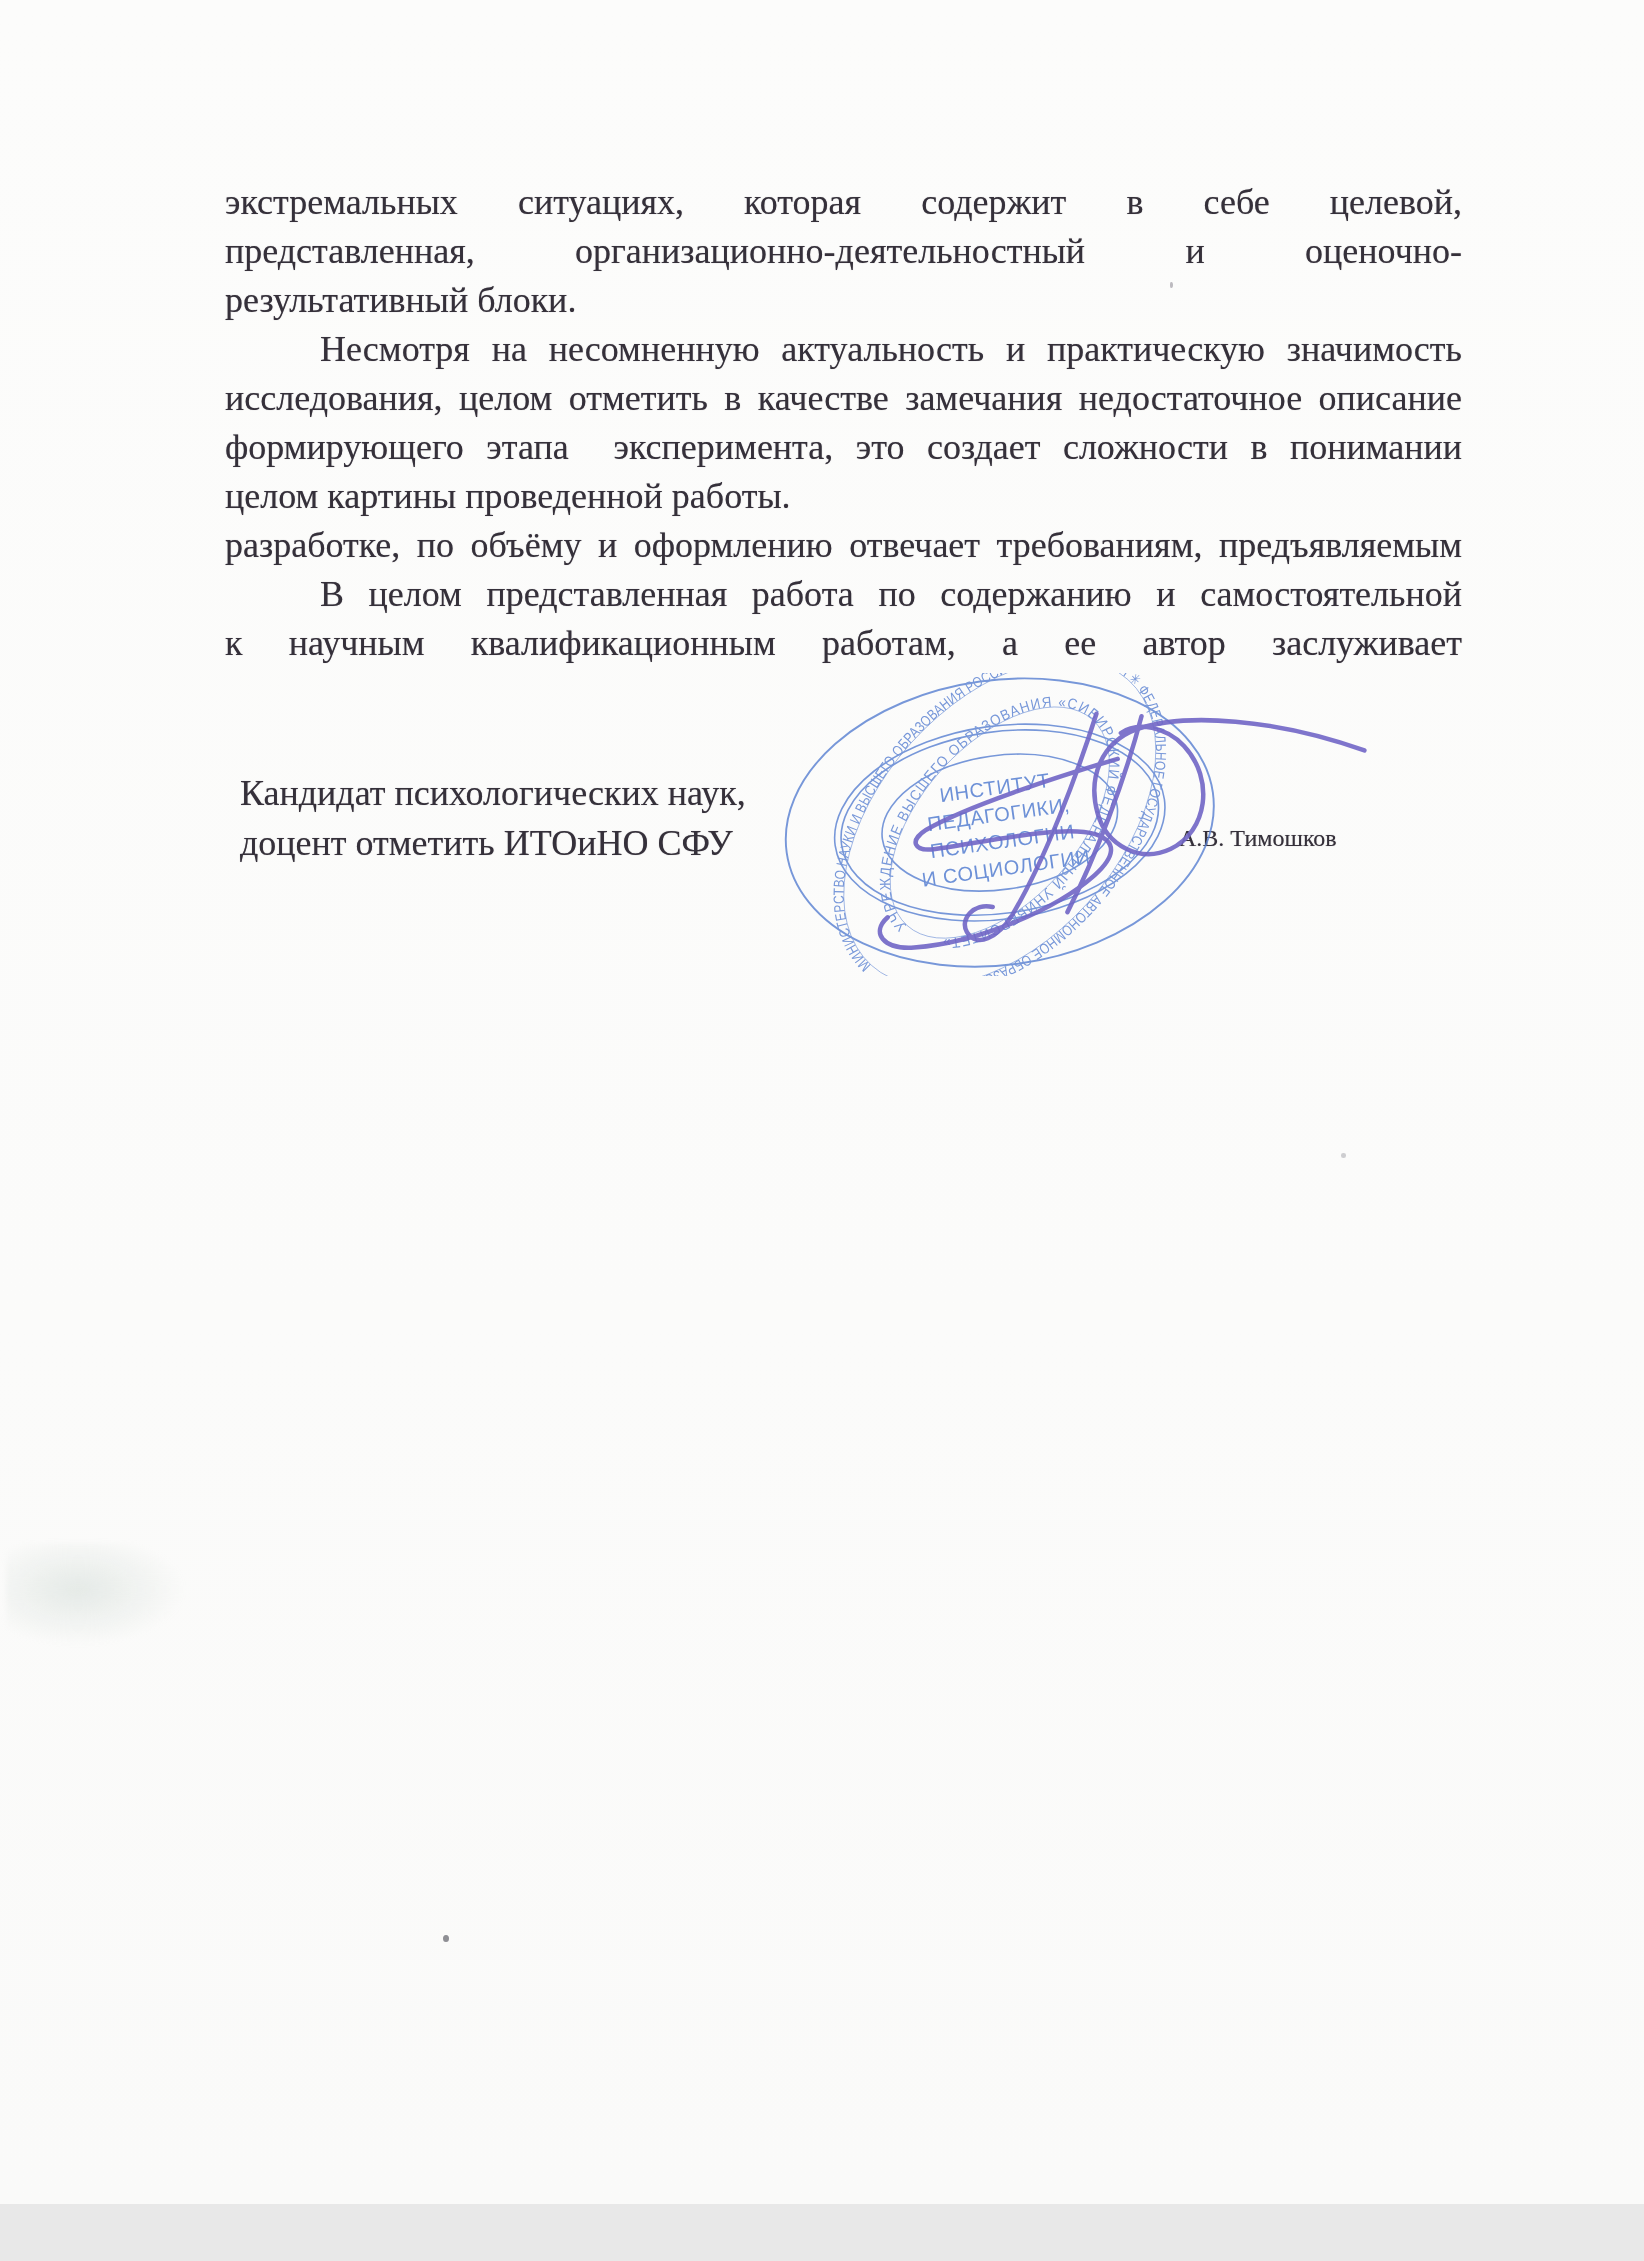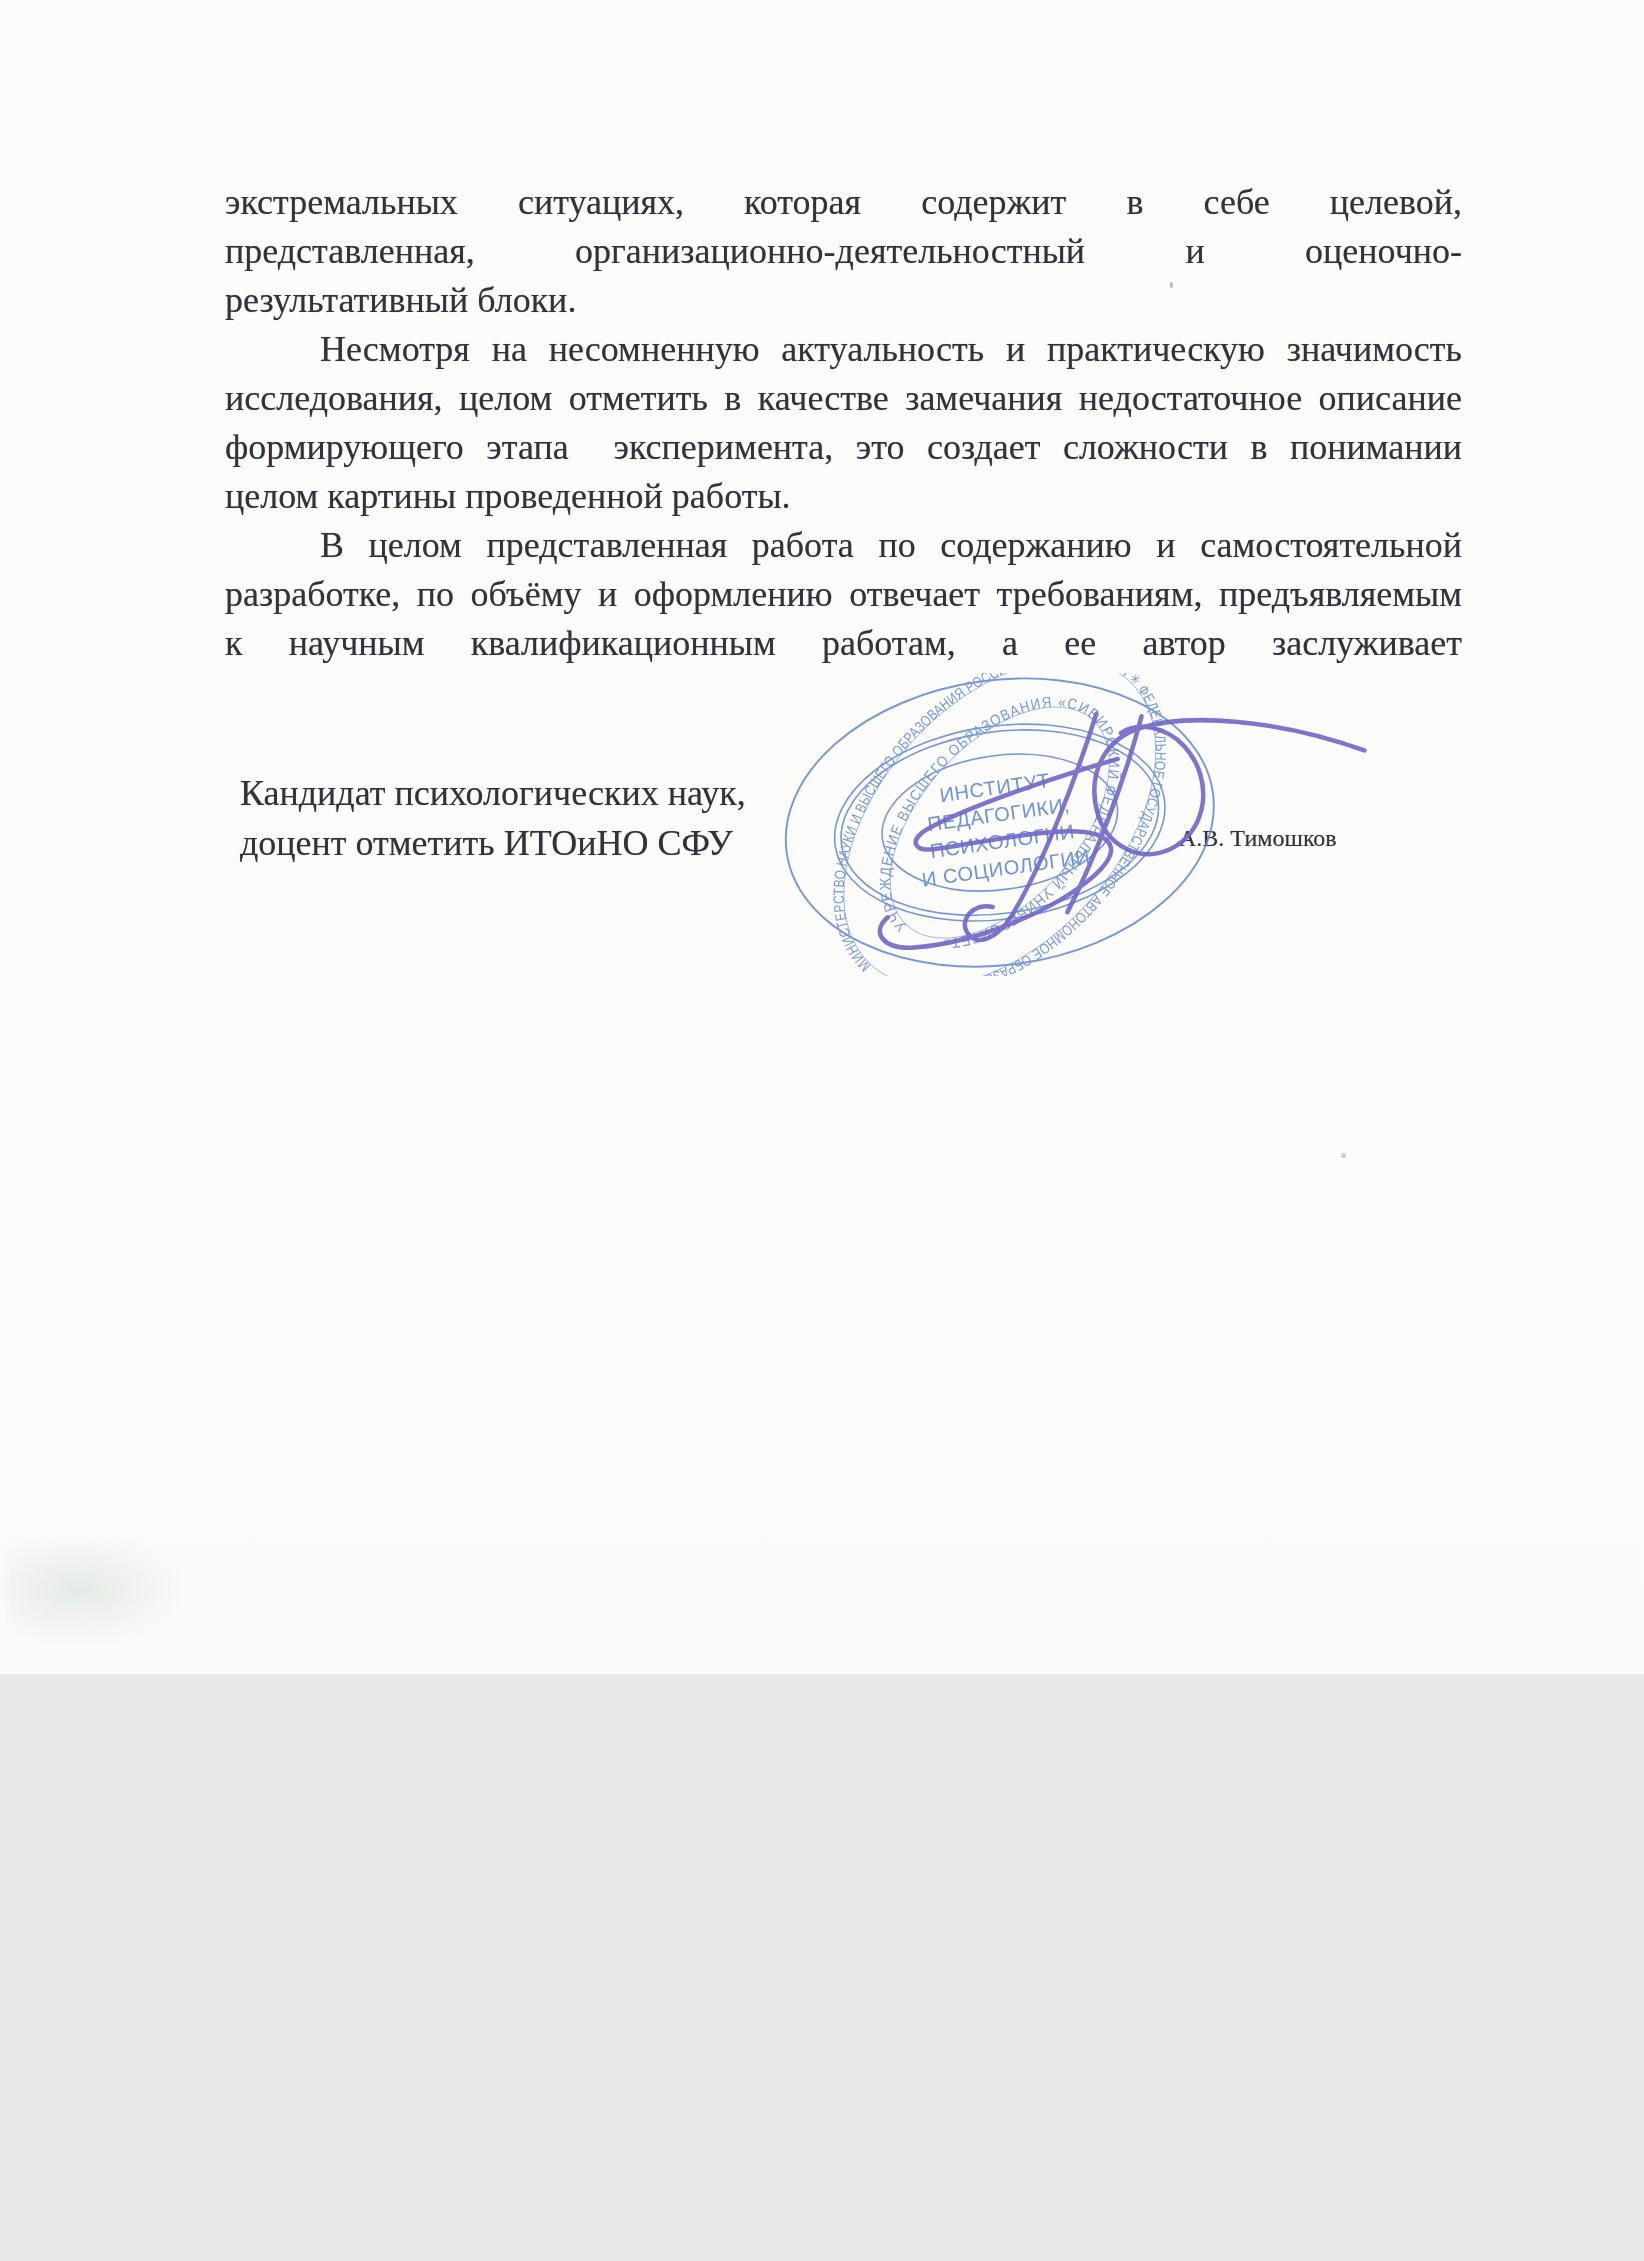--- a/index.html
+++ b/index.html
@@ -1,19 +1,19 @@
 <!DOCTYPE html>
 <html style="font-size:10.3px"><head>
 <meta charset="utf-8">
 <title>Scanned review page</title>
 <style>
   html,body{margin:0;padding:0;background:#e8e8e8;}
   .page{
     position:relative;
-    width:1644px;height:1674px;
+    width:1644px;height:2204px;
     background:linear-gradient(180deg,#fcfcfb 0%,#fbfbfa 60%,#fafaf9 100%);
     overflow:hidden;
     font-family:"Liberation Serif", serif;
     color:#35303a;
     text-decoration:underline;
   }
   .text-block{
     position:absolute;left:225px;top:178px;width:1237px;
   }
   .line{
@@ -62,22 +62,22 @@
 <div class="page">
 
   <div class="text-block" id="text-block">
       <div class="line just">экстремальных ситуациях, которая содержит в себе целевой,</div>
       <div class="line just">представленная, организационно-деятельностный и оценочно-</div>
       <div class="line left">результативный блоки.</div>
       <div class="line just indent">Несмотря на несомненную актуальность и практическую значимость</div>
       <div class="line just">исследования, целом отметить в качестве замечания недостаточное описание</div>
       <div class="line just">формирующего этапа&nbsp; эксперимента, это создает сложности в понимании</div>
       <div class="line left">целом картины проведенной работы.</div>
+      <div class="line just">разработке, по объёму и оформлению отвечает требованиям, предъявляемым</div>
       <div class="line just indent">В целом представленная работа по содержанию и самостоятельной</div>
-      <div class="line just">разработке, по объёму и оформлению отвечает требованиям, предъявляемым</div>
       <div class="line just">к научным квалификационным работам, а ее автор заслуживает</div>
     </div>
 
   <div class="sig-block">
     <div class="line">Кандидат психологических наук,</div>
     <div class="line">доцент отметить ИТОиНО СФУ</div>
   </div>
 
   <div class="signer-name">А.В. Тимошков</div>
 

